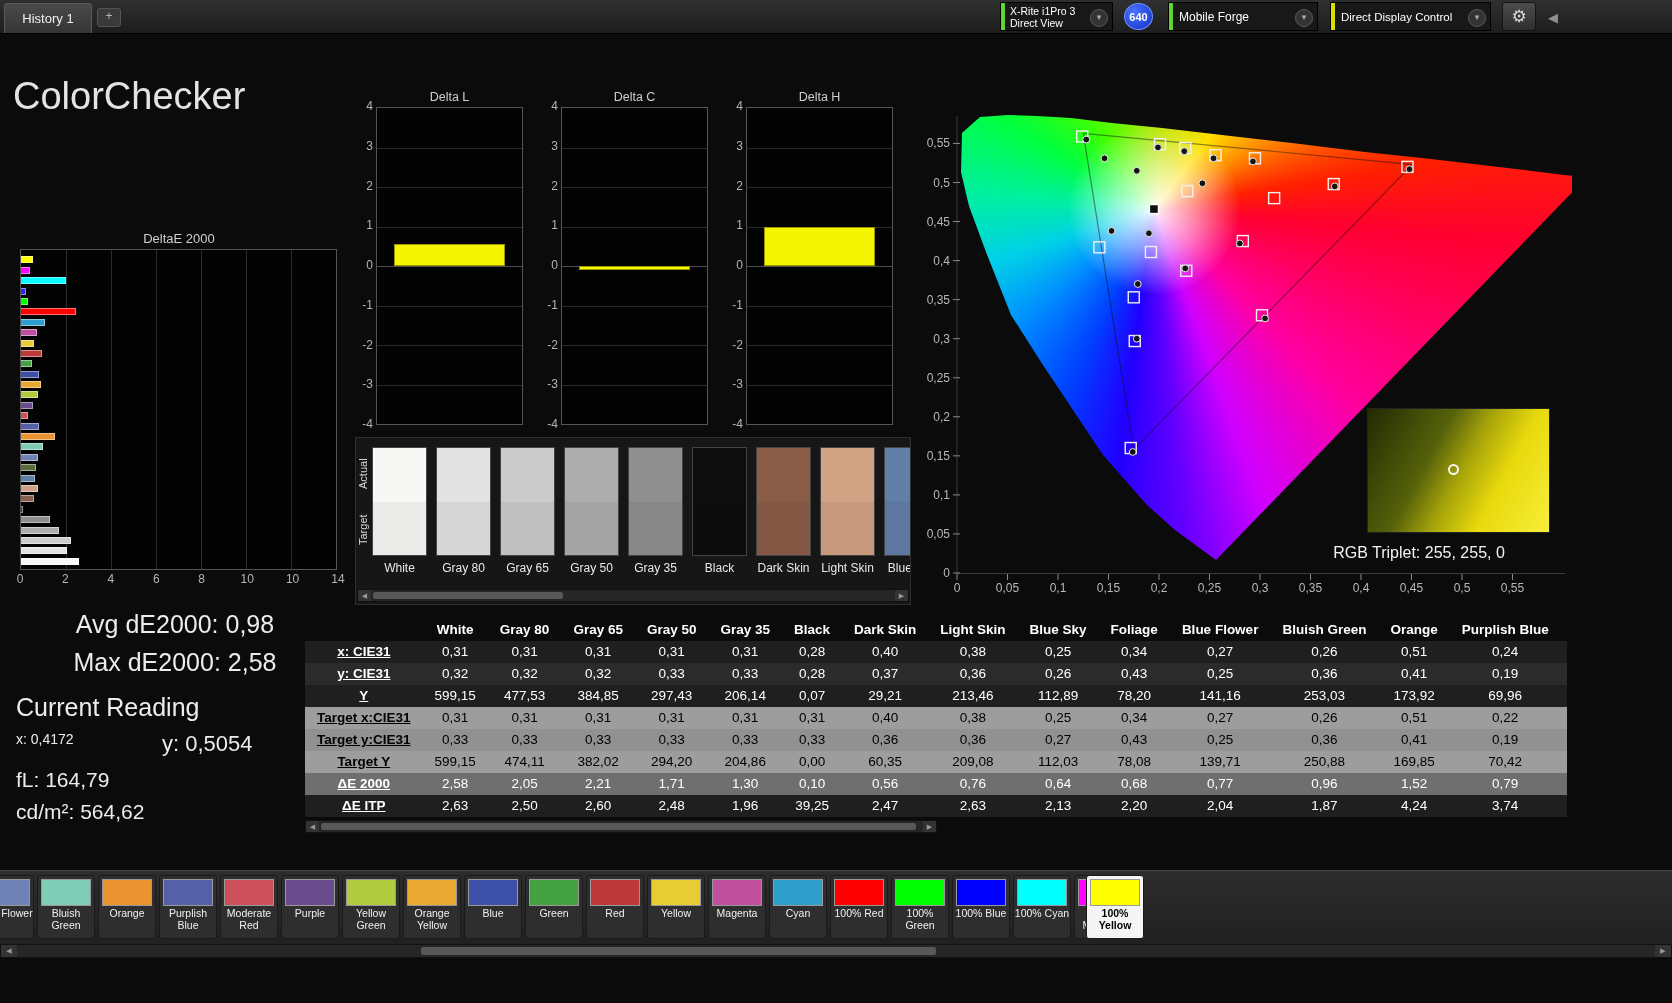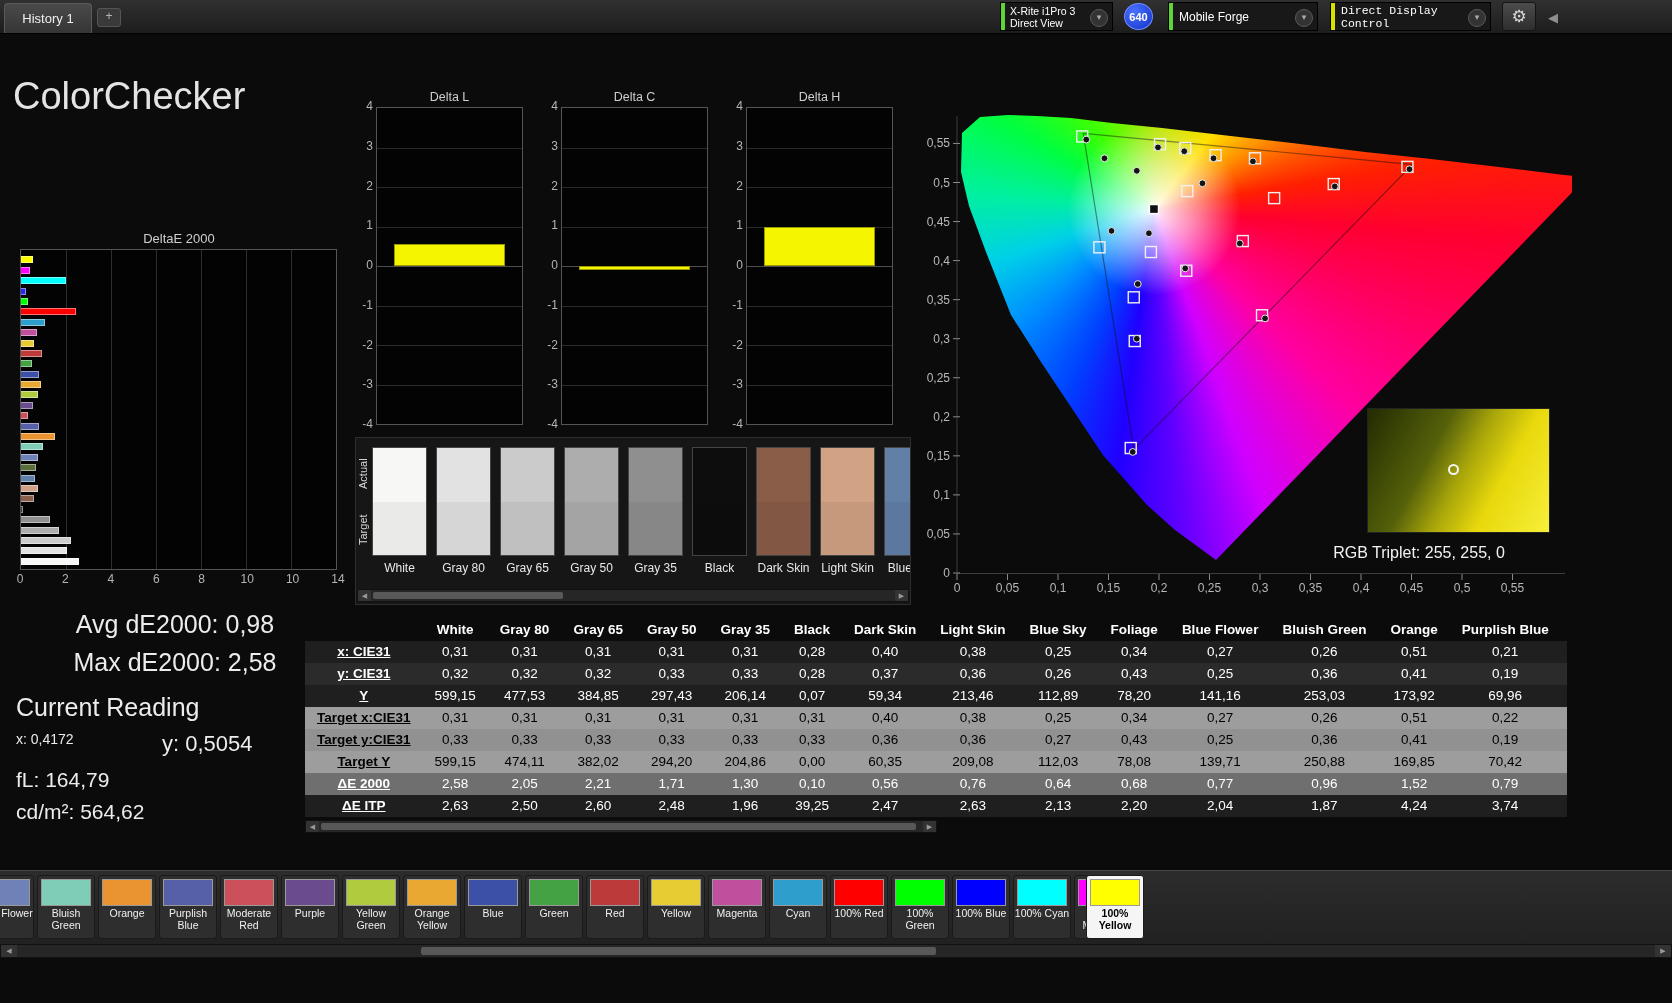--- a/index.html
+++ b/index.html
@@ -136,21 +136,21 @@
   <div id="meter-badge">640</div>
 
   <div class="dropdown" id="source-dd">
     <div class="dd-accent" style="background:#5fd435;"></div>
     <div class="dd-label">Mobile Forge</div>
     <div class="dd-chevron">▾</div>
   </div>
 
   <div class="dropdown" id="display-dd">
     <div class="dd-accent" style="background:#d8e000;"></div>
-    <div class="dd-label" style="font-size:11.5px;font-family:Liberation Mono, monospace;">Direct Display Control</div>
+    <div class="dd-label" style="font-size:11.5px;">Direct Display Control</div>
     <div class="dd-chevron">▾</div>
   </div>
 
   <div id="gear-btn">
     <span>⚙</span>
   </div>
   <div id="collapse-btn">
     <span>◀</span>
   </div>
 </div>
@@ -460,21 +460,21 @@
           <td>0,31</td>
           <td>0,31</td>
           <td>0,28</td>
           <td>0,40</td>
           <td>0,38</td>
           <td>0,25</td>
           <td>0,34</td>
           <td>0,27</td>
           <td>0,26</td>
           <td>0,51</td>
-          <td>0,21</td>
+          <td>0,24</td>
           <td>0,46</td>
         </tr>
         <tr class="row-mid">
           <td class="rowlabel">y: CIE31</td>
           <td>0,32</td>
           <td>0,32</td>
           <td>0,32</td>
           <td>0,33</td>
           <td>0,33</td>
           <td>0,28</td>
@@ -489,21 +489,21 @@
           <td>0,31</td>
         </tr>
         <tr class="row-dark">
           <td class="rowlabel">Y</td>
           <td>599,15</td>
           <td>477,53</td>
           <td>384,85</td>
           <td>297,43</td>
           <td>206,14</td>
           <td>0,07</td>
-          <td>59,34</td>
+          <td>29,21</td>
           <td>213,46</td>
           <td>112,89</td>
           <td>78,20</td>
           <td>141,16</td>
           <td>253,03</td>
           <td>173,92</td>
           <td>69,96</td>
           <td>113,12</td>
         </tr>
         <tr class="row-light">

